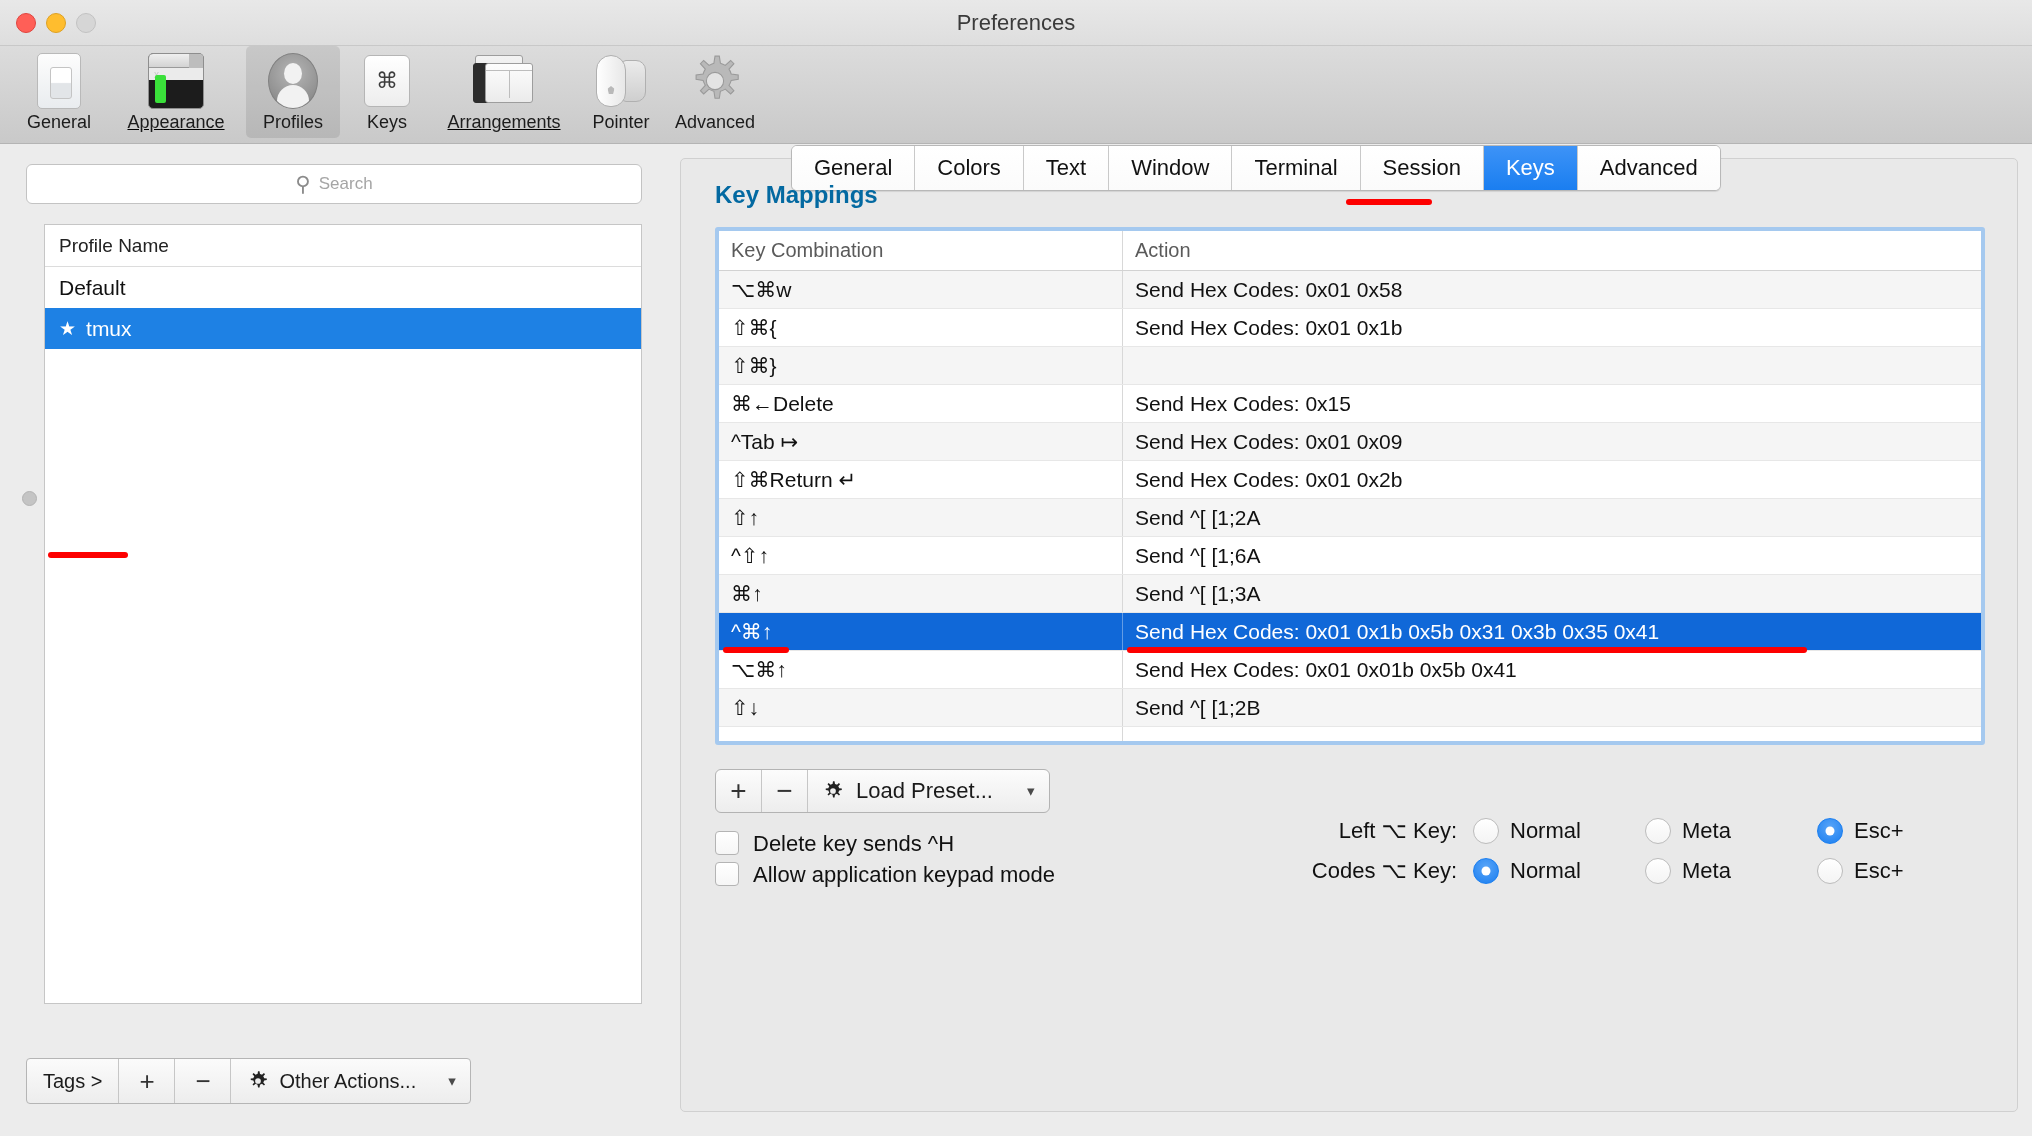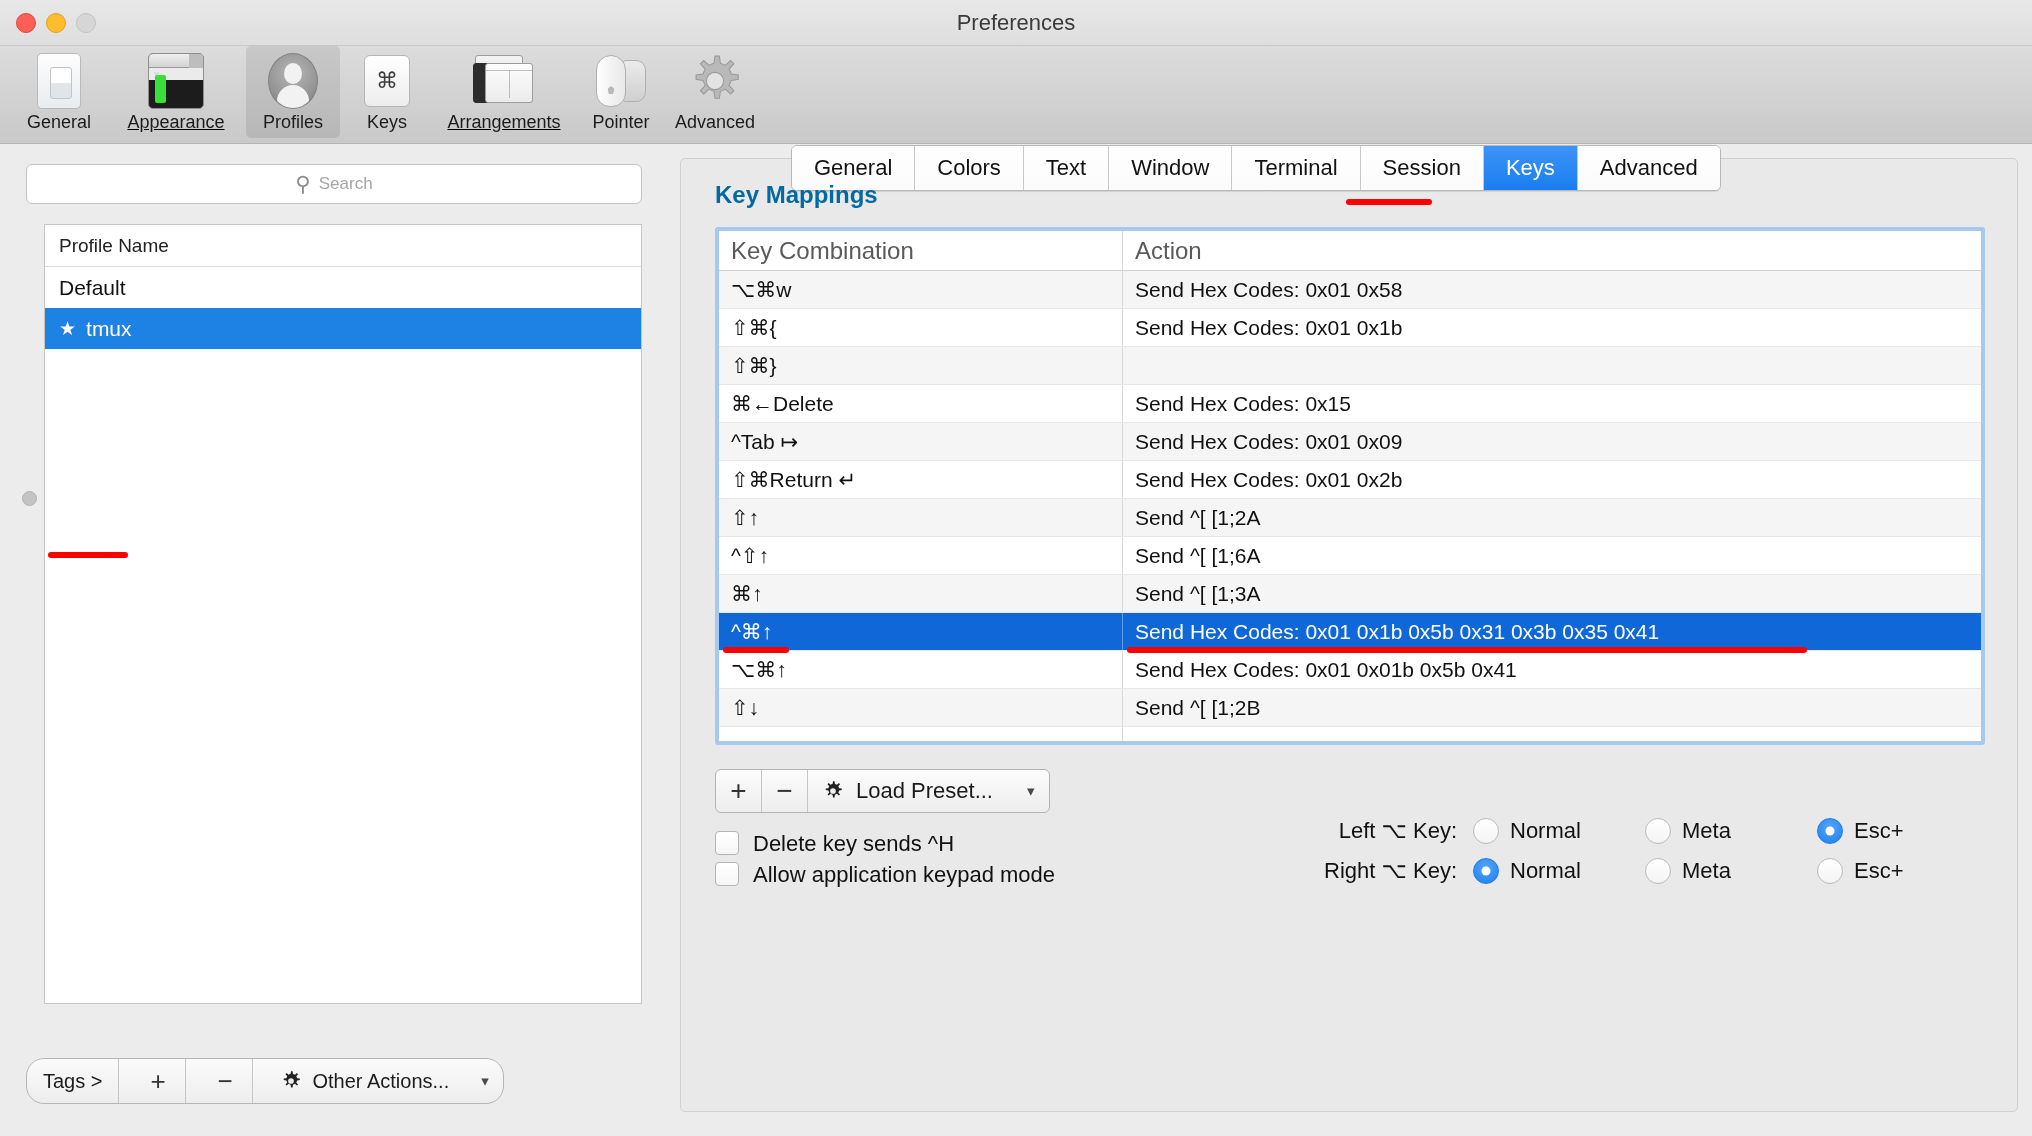--- a/index.html
+++ b/index.html
@@ -201,23 +201,23 @@
 
   .splitter-dot {
     position: absolute; left: 22px; top: 347px;
     width: 15px; height: 15px; border-radius: 50%;
     background: #c4c4c4; border: 1px solid #b3b3b3;
   }
 
   .left-bottom-bar {
     position: absolute; left: 26px; bottom: 32px;
     height: 46px; display: flex;
-    border: 1px solid #b5b5b5; border-radius: 18px; overflow: hidden;
+    border: 1px solid #b5b5b5; border-radius: 4px; overflow: hidden;
     background: linear-gradient(to bottom,#fbfbfb,#ededed);
-    font-size: 20px; color: #1c1c1c; gap: 11px;
+    font-size: 20px; color: #1c1c1c;
   }
   .lb-seg {
     display: flex; align-items: center; justify-content: center;
     padding: 0 16px; border-right: 1px solid #c6c6c6;
     height: 100%;
   }
   .lb-seg:last-child { border-right: none; }
   .lb-seg.plus, .lb-seg.minus { font-size: 26px; width: 56px; padding: 0; color:#333; }
   .lb-actions { gap: 10px; padding-right: 14px; }
   .chev { font-size: 15px; color: #4a4a4a; margin-left: 22px; }
@@ -257,21 +257,21 @@
   
   .km-outer {
     position: absolute; left: 34px; top: 68px; right: 32px; height: 518px;
     border: 4px solid #a5c9ef; border-radius: 3px;
     background: #fff;
     overflow: hidden;
   }
   .km-head {
     display: flex; height: 40px; background: #fff;
     border-bottom: 1px solid #d2d2d2;
-    font-size: 24px; color: #5a5a5a;
+    font-size: 20px; color: #5a5a5a;
   }
   .km-col1 { width: 404px; padding-left: 12px; display:flex; align-items:center;
              border-right: 1px solid #d8d8d8; }
   .km-col2 { flex: 1; padding-left: 12px; display:flex; align-items:center; }
   .km-row {
     display: flex; height: 38px;
     font-size: 21px; color: #111;
     border-bottom: 1px solid #e7e7e7;
   }
   .km-row.alt { background: #f5f5f5; }
@@ -566,21 +566,21 @@
         <span class="radio-item">
           <span class="radio"></span>
           <span class="radio-lbl">Meta</span>
         </span>
         <span class="radio-item">
           <span class="radio on"></span>
           <span class="radio-lbl">Esc+</span>
         </span>
       </div>
       <div class="radio-line">
-        <span class="rl-label">Right ⌥ Key:</span>
+        <span class="rl-label">Codes ⌥ Key:</span>
         <span class="radio-item">
           <span class="radio on"></span>
           <span class="radio-lbl">Normal</span>
         </span>
         <span class="radio-item">
           <span class="radio"></span>
           <span class="radio-lbl">Meta</span>
         </span>
         <span class="radio-item">
           <span class="radio"></span>

